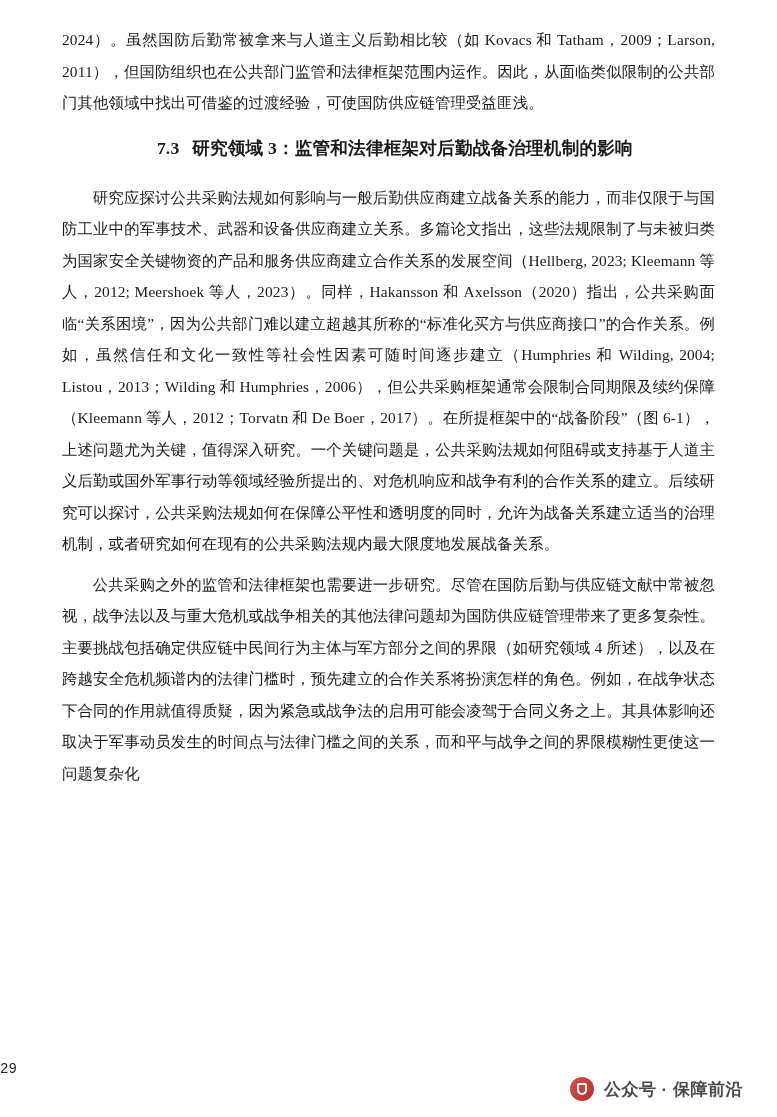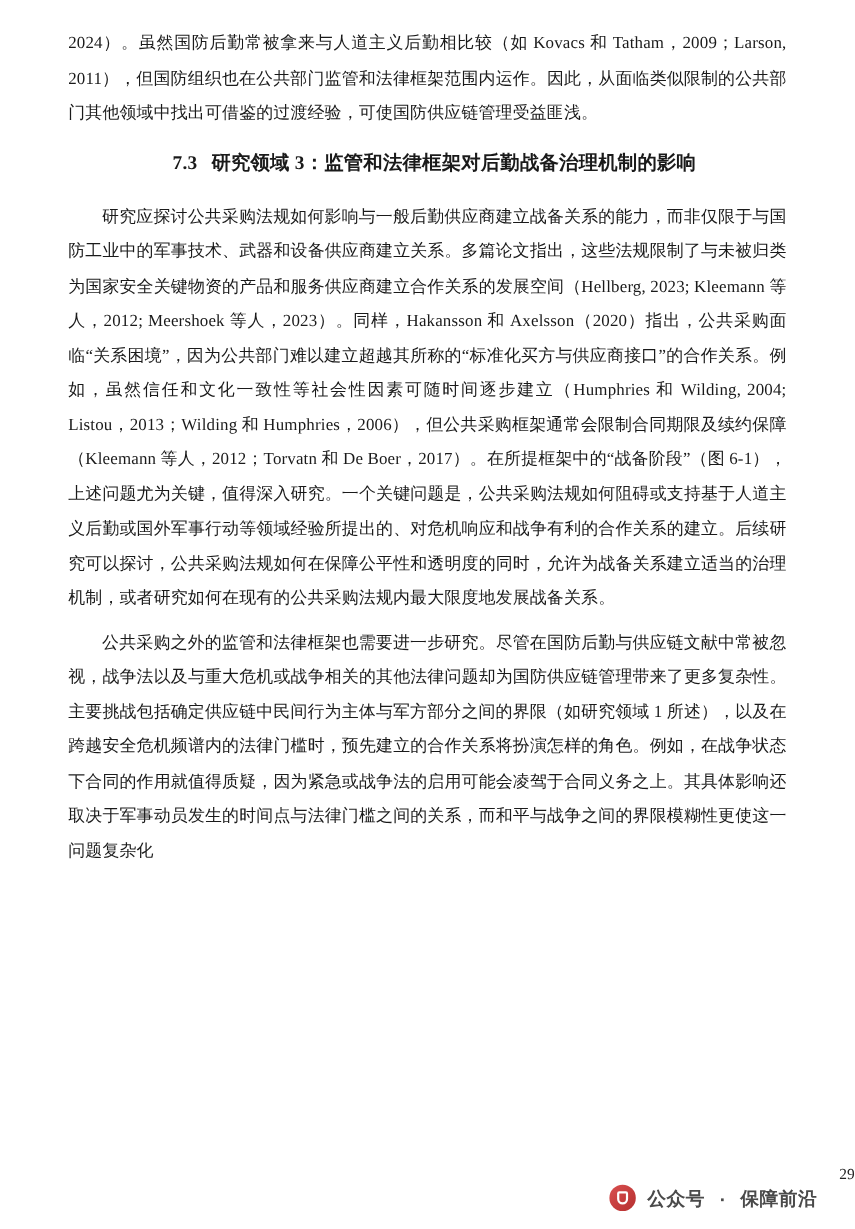--- a/index.html
+++ b/index.html
@@ -52,34 +52,34 @@
     min-width: 48px;
   }
   .gap-small {
     height: 9px;
   }
   .footer {
     position: absolute;
     left: 0;
     bottom: 40px;
     width: 777px;
-    text-align: right;
+    text-align: left;
     font-size: 14px;
     color: #222;
-    font-family: Liberation Serif, serif;
+    font-family: Liberation Mono, monospace;
   }
   .watermark {
     position: absolute;
     right: 34px;
     bottom: 16px;
     display: flex;
     align-items: center;
     gap: 10px;
     color: #4a4a4a;
-    font-family: Liberation Mono, monospace;
+    font-family: Liberation Sans, sans-serif;
     font-size: 17px;
     font-weight: bold;
     letter-spacing: 0.5px;
   }
   .wm-logo {
     width: 24px;
     height: 24px;
     border-radius: 50%;
     background: linear-gradient(135deg, #d94f4f 0%, #b52f2f 100%);
     position: relative;
@@ -106,21 +106,21 @@
     <span class="num">7.3</span><span>研究领域 3：监管和法律框架对后勤战备治理机制的影响</span>
   </h2>
 
 
   <div class="gap-small"></div>
 
   <p class="body-text indent-para">研究应探讨公共采购法规如何影响与一般后勤供应商建立战备关系的能力，而非仅限于与国防工业中的军事技术、武器和设备供应商建立关系。多篇论文指出，这些法规限制了与未被归类为国家安全关键物资的产品和服务供应商建立合作关系的发展空间（Hellberg, 2023; Kleemann 等人，2012; Meershoek 等人，2023）。同样，Hakansson 和 Axelsson（2020）指出，公共采购面临“关系困境”，因为公共部门难以建立超越其所称的“标准化买方与供应商接口”的合作关系。例如，虽然信任和文化一致性等社会性因素可随时间逐步建立（Humphries 和 Wilding, 2004; Listou，2013；Wilding 和 Humphries，2006），但公共采购框架通常会限制合同期限及续约保障（Kleemann 等人，2012；Torvatn 和 De Boer，2017）。在所提框架中的“战备阶段”（图 6-1），上述问题尤为关键，值得深入研究。一个关键问题是，公共采购法规如何阻碍或支持基于人道主义后勤或国外军事行动等领域经验所提出的、对危机响应和战争有利的合作关系的建立。后续研究可以探讨，公共采购法规如何在保障公平性和透明度的同时，允许为战备关系建立适当的治理机制，或者研究如何在现有的公共采购法规内最大限度地发展战备关系。</p>
 
   <div class="gap-small"></div>
 
-  <p class="body-text indent-para">公共采购之外的监管和法律框架也需要进一步研究。尽管在国防后勤与供应链文献中常被忽视，战争法以及与重大危机或战争相关的其他法律问题却为国防供应链管理带来了更多复杂性。主要挑战包括确定供应链中民间行为主体与军方部分之间的界限（如研究领域 1 所述），以及在跨越安全危机频谱内的法律门槛时，预先建立的合作关系将扮演怎样的角色。例如，在战争状态下合同的作用就值得质疑，因为紧急或战争法的启用可能会凌驾于合同义务之上。其具体影响还取决于军事动员发生的时间点与法律门槛之间的关系，而和平与战争之间的界限模糊性更使这一问题复杂化</p>
+  <p class="body-text indent-para">公共采购之外的监管和法律框架也需要进一步研究。尽管在国防后勤与供应链文献中常被忽视，战争法以及与重大危机或战争相关的其他法律问题却为国防供应链管理带来了更多复杂性。主要挑战包括确定供应链中民间行为主体与军方部分之间的界限（如研究领域 4 所述），以及在跨越安全危机频谱内的法律门槛时，预先建立的合作关系将扮演怎样的角色。例如，在战争状态下合同的作用就值得质疑，因为紧急或战争法的启用可能会凌驾于合同义务之上。其具体影响还取决于军事动员发生的时间点与法律门槛之间的关系，而和平与战争之间的界限模糊性更使这一问题复杂化</p>
 
 </div>
 
 <div class="footer">29</div>
 
 <div class="watermark">
   <span class="wm-logo"></span>
   <span>公众号 · 保障前沿</span>
 </div>
 

